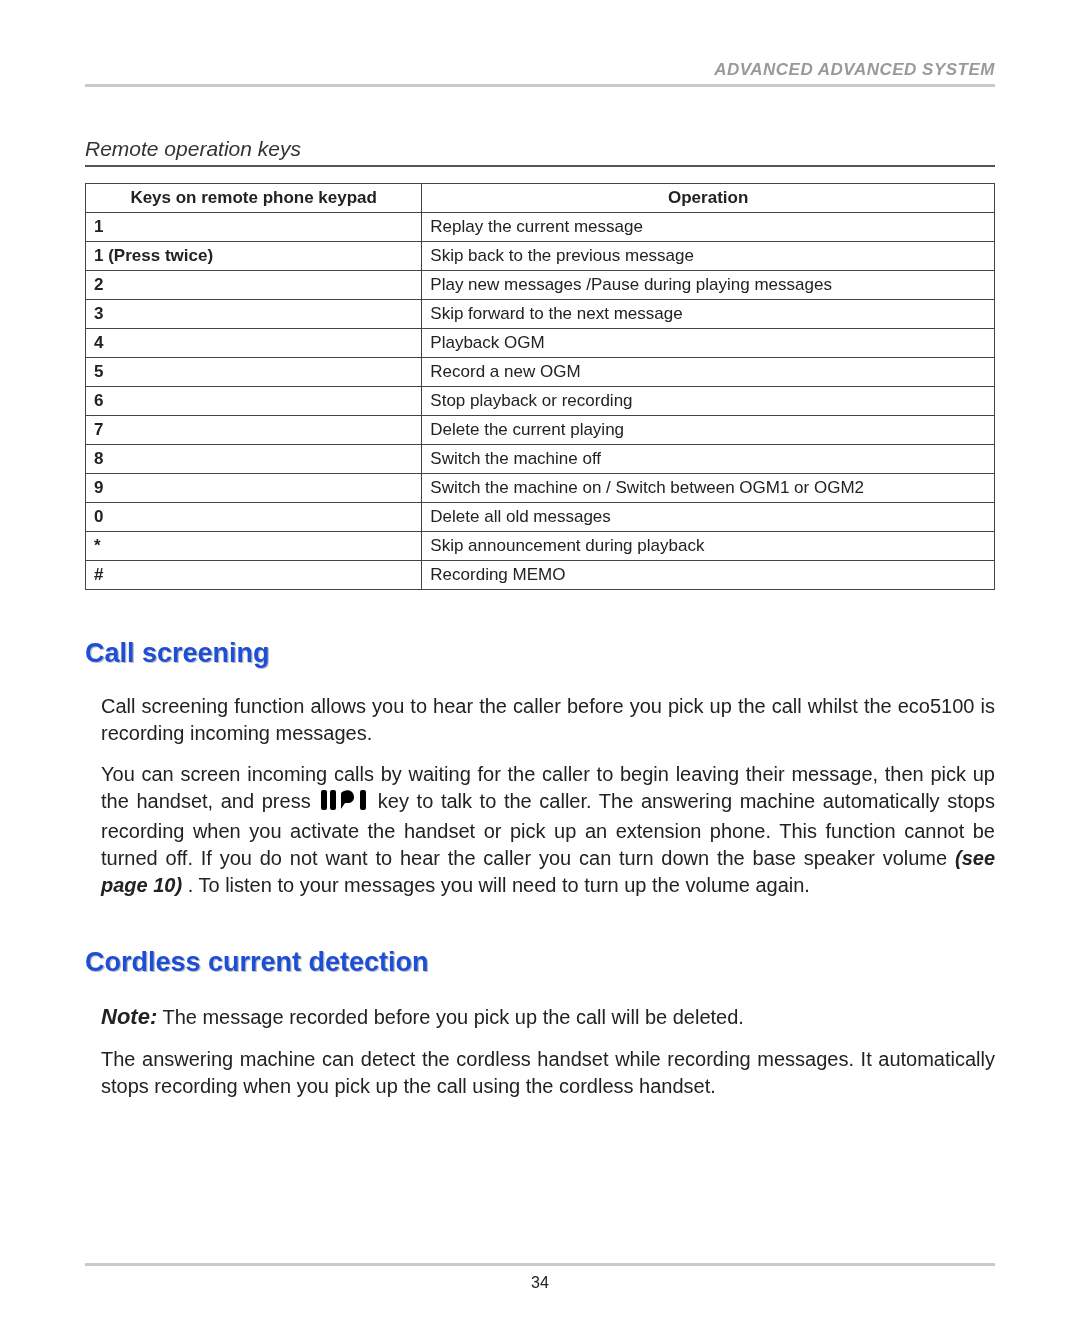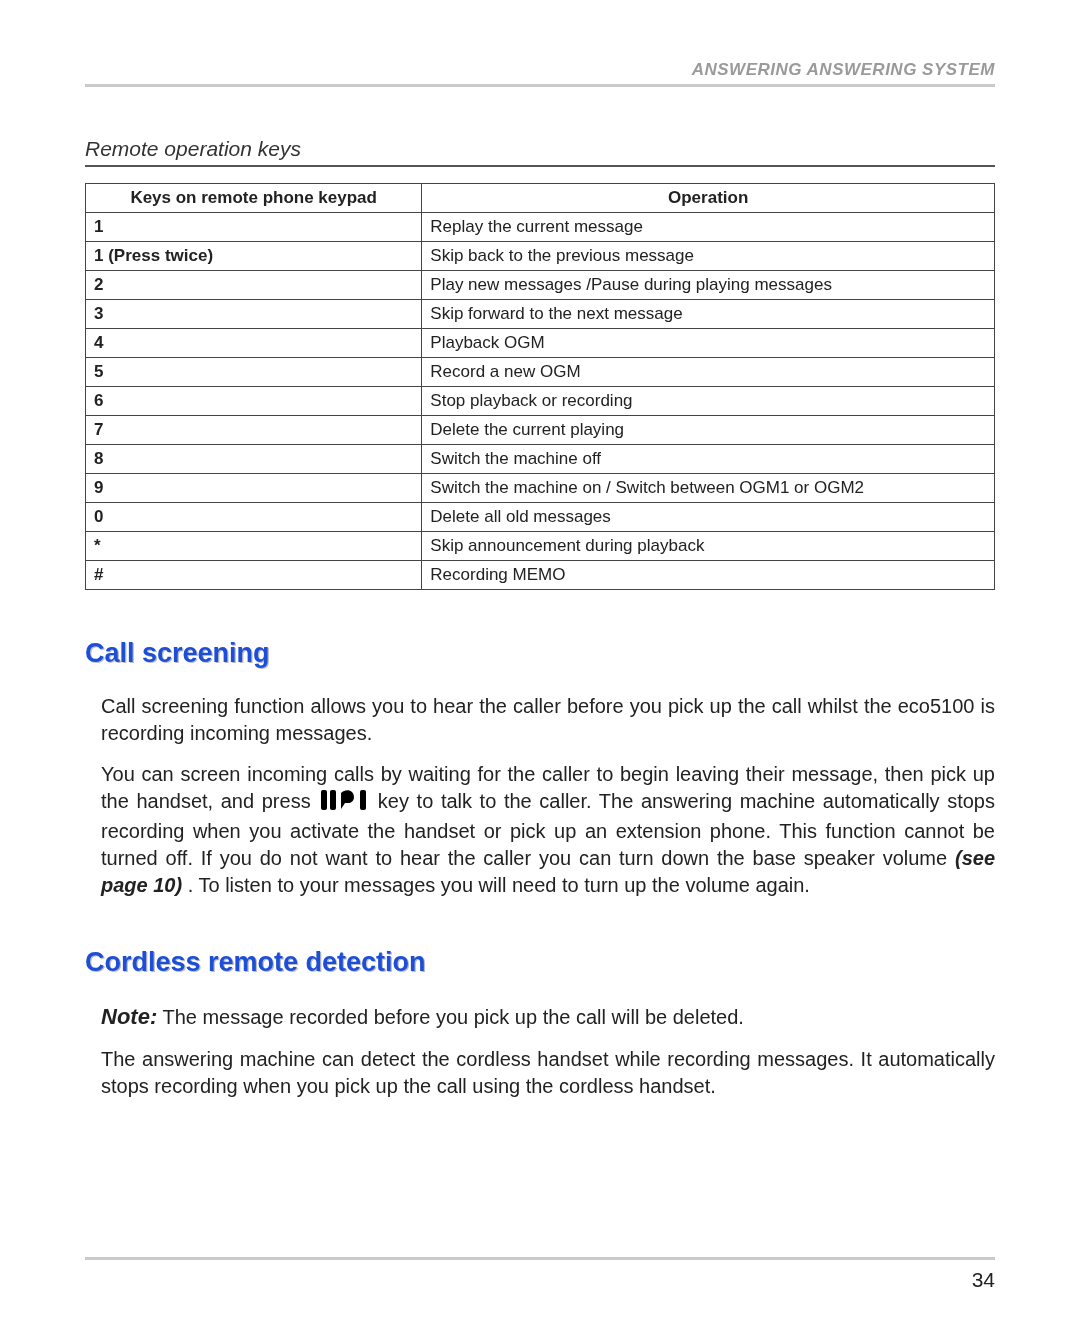--- a/index.html
+++ b/index.html
@@ -88,30 +88,30 @@
     position: absolute;
     bottom: 48px;
     left: 85px;
     right: 85px;
   }
   .footer .line {
     border-top: 3px solid #c9c9c9;
     margin-bottom: 8px;
   }
   .page-number {
-    text-align: right;
-    font-size: 21px;
+    text-align: center;
+    font-size: 16px;
   }
 </style>
 </head>
 <body>
 
 <div class="page">
 
-  <div class="header-line">ANSWERING ANSWERING SYSTEM</div>
+  <div class="header-line">ADVANCED ADVANCED SYSTEM</div>
   <hr class="rule">
 
   <div class="subheader">Remote operation keys</div>
   <hr class="sub-rule">
 
   <table class="keys">
     <colgroup>
         <col class="k">
         <col class="o">
       </colgroup>
@@ -189,21 +189,21 @@
         <rect x="10" y="1" width="6" height="20" rx="2" fill="#000"></rect>
         <path d="M21 4 C26 -1 34 1 34 8 C34 12 31 14 28 14 L25 14 L21 20 L21 4 Z" fill="#000"></path>
         <rect x="40" y="1" width="6" height="20" rx="2" fill="#000"></rect>
       </svg>
     </span>
     <span> key to talk to the caller. The answering machine automatically stops recording when you activate the handset or pick up an extension phone. This function cannot be turned off. If you do not want to hear the caller you can turn down the base speaker volume </span>
     <span class="see-page">(see page 10)</span>
     <span>. To listen to your messages you will need to turn up the volume again.</span>
   </p>
 
-  <h2 class="section">Cordless remote detection</h2>
+  <h2 class="section">Cordless current detection</h2>
 
   <p class="body">
     <span class="note-label">Note:</span>
     <span> The message recorded before you pick up the call will be deleted.</span>
   </p>
 
   <p class="body">The answering machine can detect the cordless handset while recording messages. It automatically stops recording when you pick up the call using the cordless handset.</p>
 
   <div class="footer">
     <div class="line"></div>

